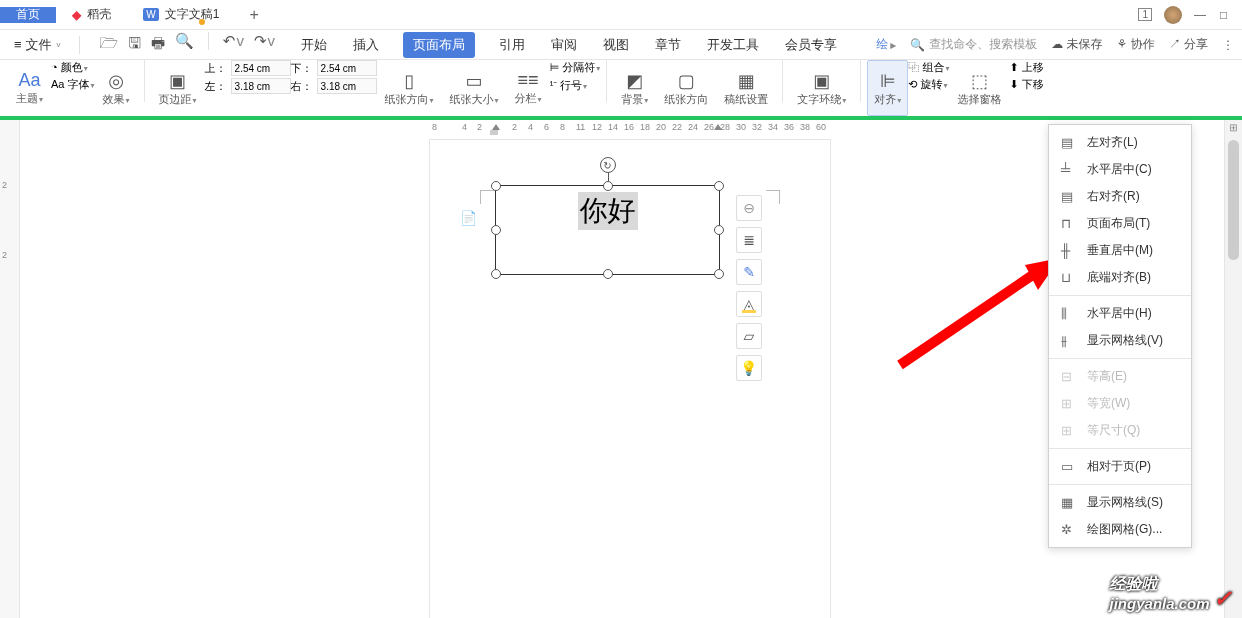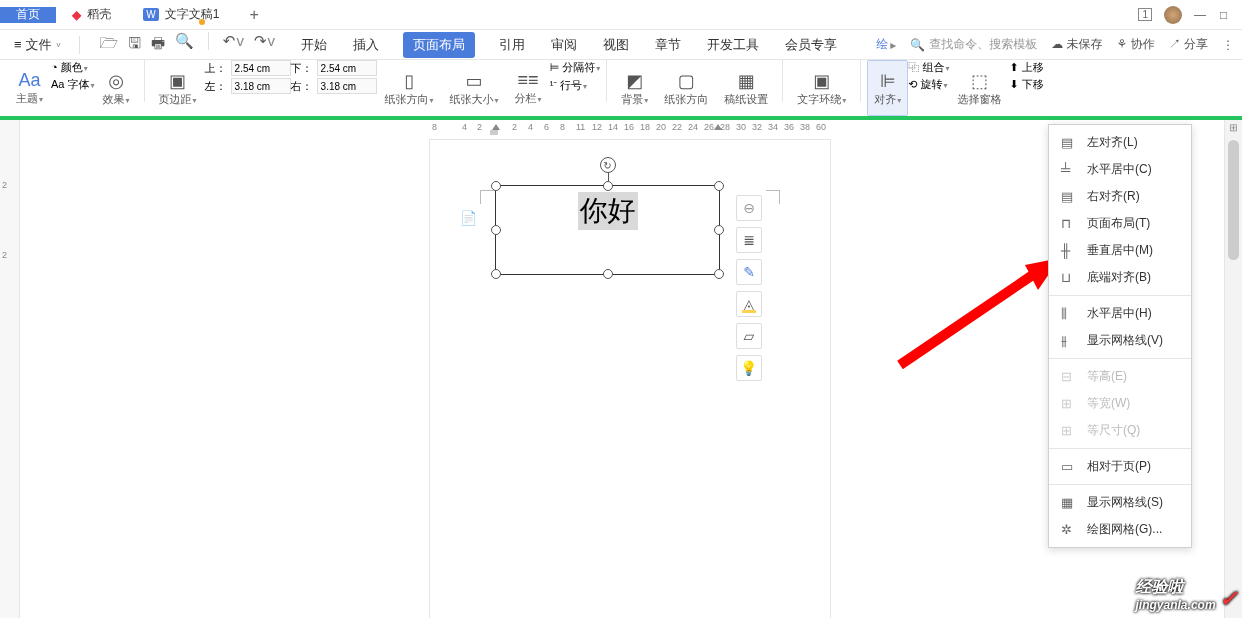--- a/index.html
+++ b/index.html
@@ -90,23 +90,23 @@
 
 
 .arrow { position: absolute; left: 870px; top: 135px; width: 180px; height: 120px; pointer-events: none; }
 
 
 .vscroll { position: absolute; right: 0; top: 120px; bottom: 0; width: 18px; background: #f3f3f3; border-left: 1px solid #e5e5e5; }
 .vscroll .thumb { position: absolute; top: 20px; left: 3px; right: 3px; height: 120px; background: #ccc; border-radius: 6px; }
 .vscroll .opt { position:absolute; top:2px; left:2px; right:2px; height:14px; font-size:10px; color:#888; text-align:center; }
 
 
-.watermark { position: absolute; right: 4px; bottom: 6px; font-size: 16px; font-style: italic; font-weight: bold; color: #fff; text-shadow: 0 0 3px #000, 0 0 3px #000; display:flex; align-items:flex-end; gap:4px; }
+.watermark { position: absolute; right: 10px; bottom: 6px; font-size: 16px; font-style: italic; font-weight: bold; color: #fff; text-shadow: 0 0 3px #000, 0 0 3px #000; display:flex; align-items:flex-end; gap:4px; }
 .watermark .check { color: #e33; font-size: 22px; }
-.watermark .sub { font-size: 12px; display:block; }
+.watermark .sub { font-size: 15px; display:block; }
 </style>
 </head>
 <body>
 
 <div class="titlebar">
   <div class="tab home">首页</div>
   <div class="tab docer">
     <span style="color:#e34;font-weight:bold;">◆</span>
     <span>稻壳</span>
   </div>

